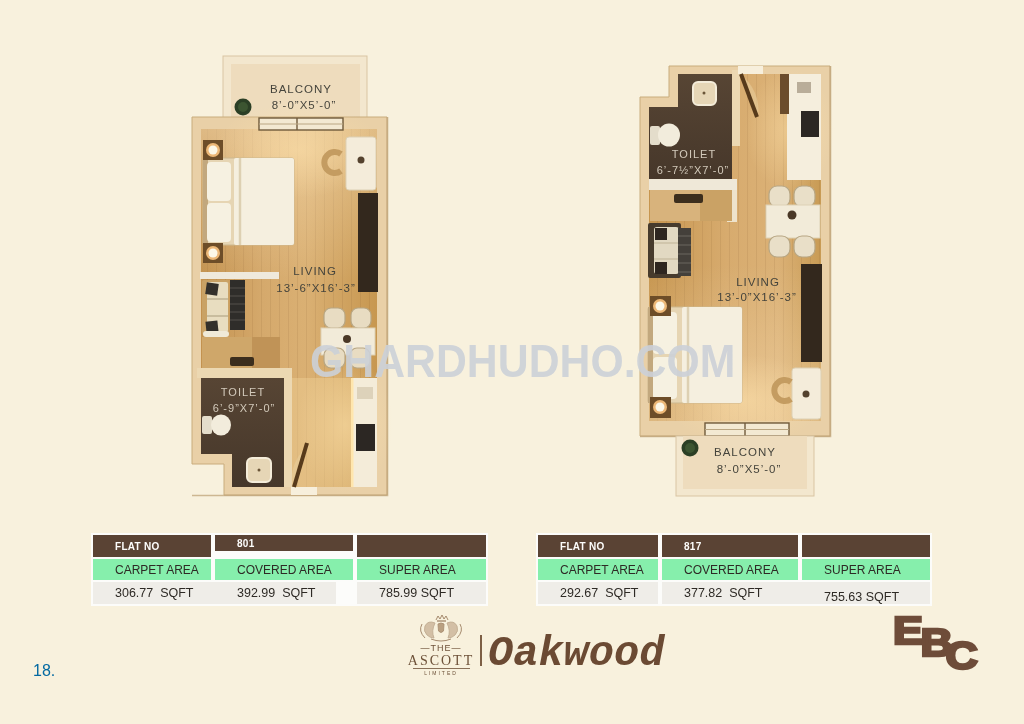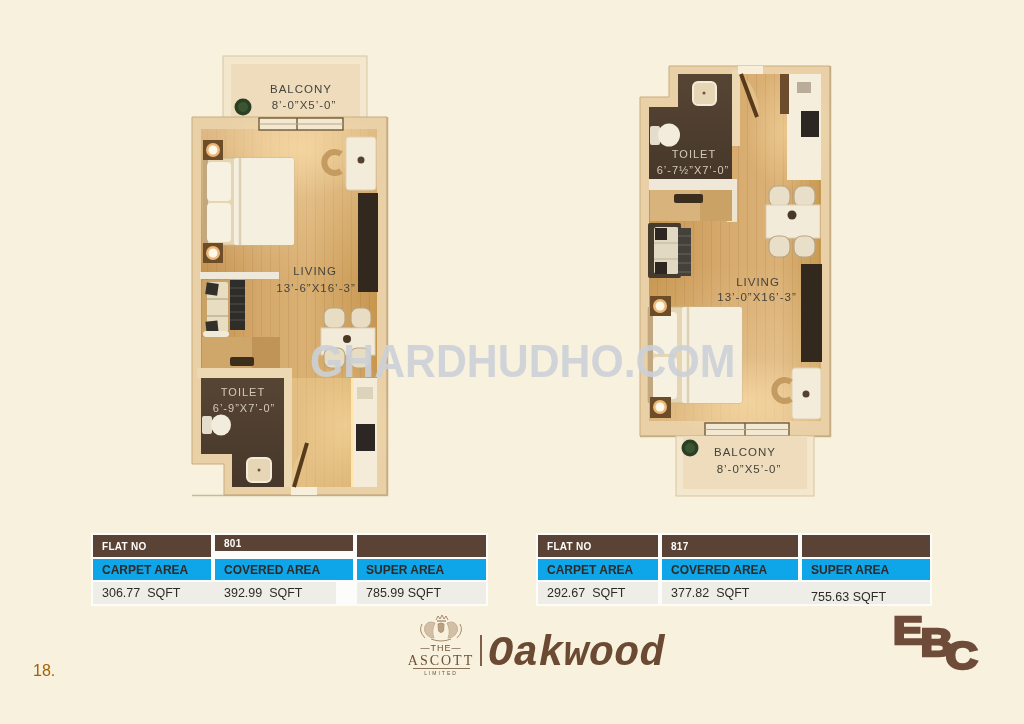--- a/index.html
+++ b/index.html
@@ -1,22 +1,22 @@
 <!DOCTYPE html>
 <html><head>
 <meta charset="utf-8">
 <style>
   html,body{margin:0;padding:0;}
   body{width:1024px;height:724px;background:#f8f1dd;font-family:"Liberation Sans",sans-serif;overflow:hidden;position:relative;}
   .abs{position:absolute;}
   .cell{position:absolute;display:flex;align-items:center;}
   .hdr{background:#5a4334;color:#fdfdfb;font-weight:bold;font-size:10px;letter-spacing:.3px;}
-  .r2{background:#0ea5e9;color:#2e2a25;font-size:12px;font-weight:bold;}
+  .r2{background:#86efac;color:#2e2a25;font-size:12px;}
   .r3{background:#efede8;color:#2e2a25;font-size:12.5px;}
-  .cell span{padding-left:9px;}
+  .cell span{padding-left:22px;}
 </style>
 </head>
 <body>
 
 <svg class="abs" style="left:0;top:0" width="1024" height="724" viewBox="0 0 1024 724">
   <defs>
     <linearGradient id="floorL" x1="0" y1="0" x2="1" y2="0">
       <stop offset="0" stop-color="#c3924f"></stop>
       <stop offset="0.35" stop-color="#d5a96c"></stop>
       <stop offset="0.6" stop-color="#dab073"></stop>
@@ -388,21 +388,21 @@
 <div class="cell r3" style="left:538px;top:582px;width:120px;height:22px;">
     <span>292.67&nbsp; SQFT</span>
   </div>
 <div class="cell r3" style="left:662px;top:582px;width:157px;height:22px;">
     <span>377.82&nbsp; SQFT</span>
   </div>
 <div class="cell r3" style="left:802px;top:582px;width:128px;height:22px;align-items:flex-end;">
     <span>755.63 SQFT</span>
   </div>
 
-<div class="abs" style="left:33px;top:662px;font-size:16px;color:#a16207;">18.</div>
+<div class="abs" style="left:33px;top:662px;font-size:16px;color:#0369a1;">18.</div>
 
 <svg class="abs" style="left:405px;top:612px" width="80" height="70" viewBox="0 0 80 70">
   <g fill="none" stroke="#97785a" stroke-width="0.9" opacity="0.95">
     <path d="M31,8 l2,-4 l2,3 l2,-4 l2,4 l2,-3 l2,4"></path>
     <path d="M32,9 h9" stroke-width="1.2"></path>
     <path d="M33,12 q3,-2 6,0 l-0.5,7 q-2.5,3 -5,0 Z" fill="#ab8d6c" opacity="0.85"></path>
     <path d="M30,11 q-7,-3 -10,3 q-2,5 2,9 q3,3 7,3 q-3,-7 1,-15 Z" fill="#b79a7a" opacity="0.6"></path>
     <path d="M42,11 q7,-3 10,3 q2,5 -2,9 q-3,3 -7,3 q3,-7 -1,-15 Z" fill="#b79a7a" opacity="0.6"></path>
     <path d="M17,12 q-4,7 3,14 M55,12 q4,7 -3,14"></path>
     <path d="M26,27 q10,4 20,0"></path>

